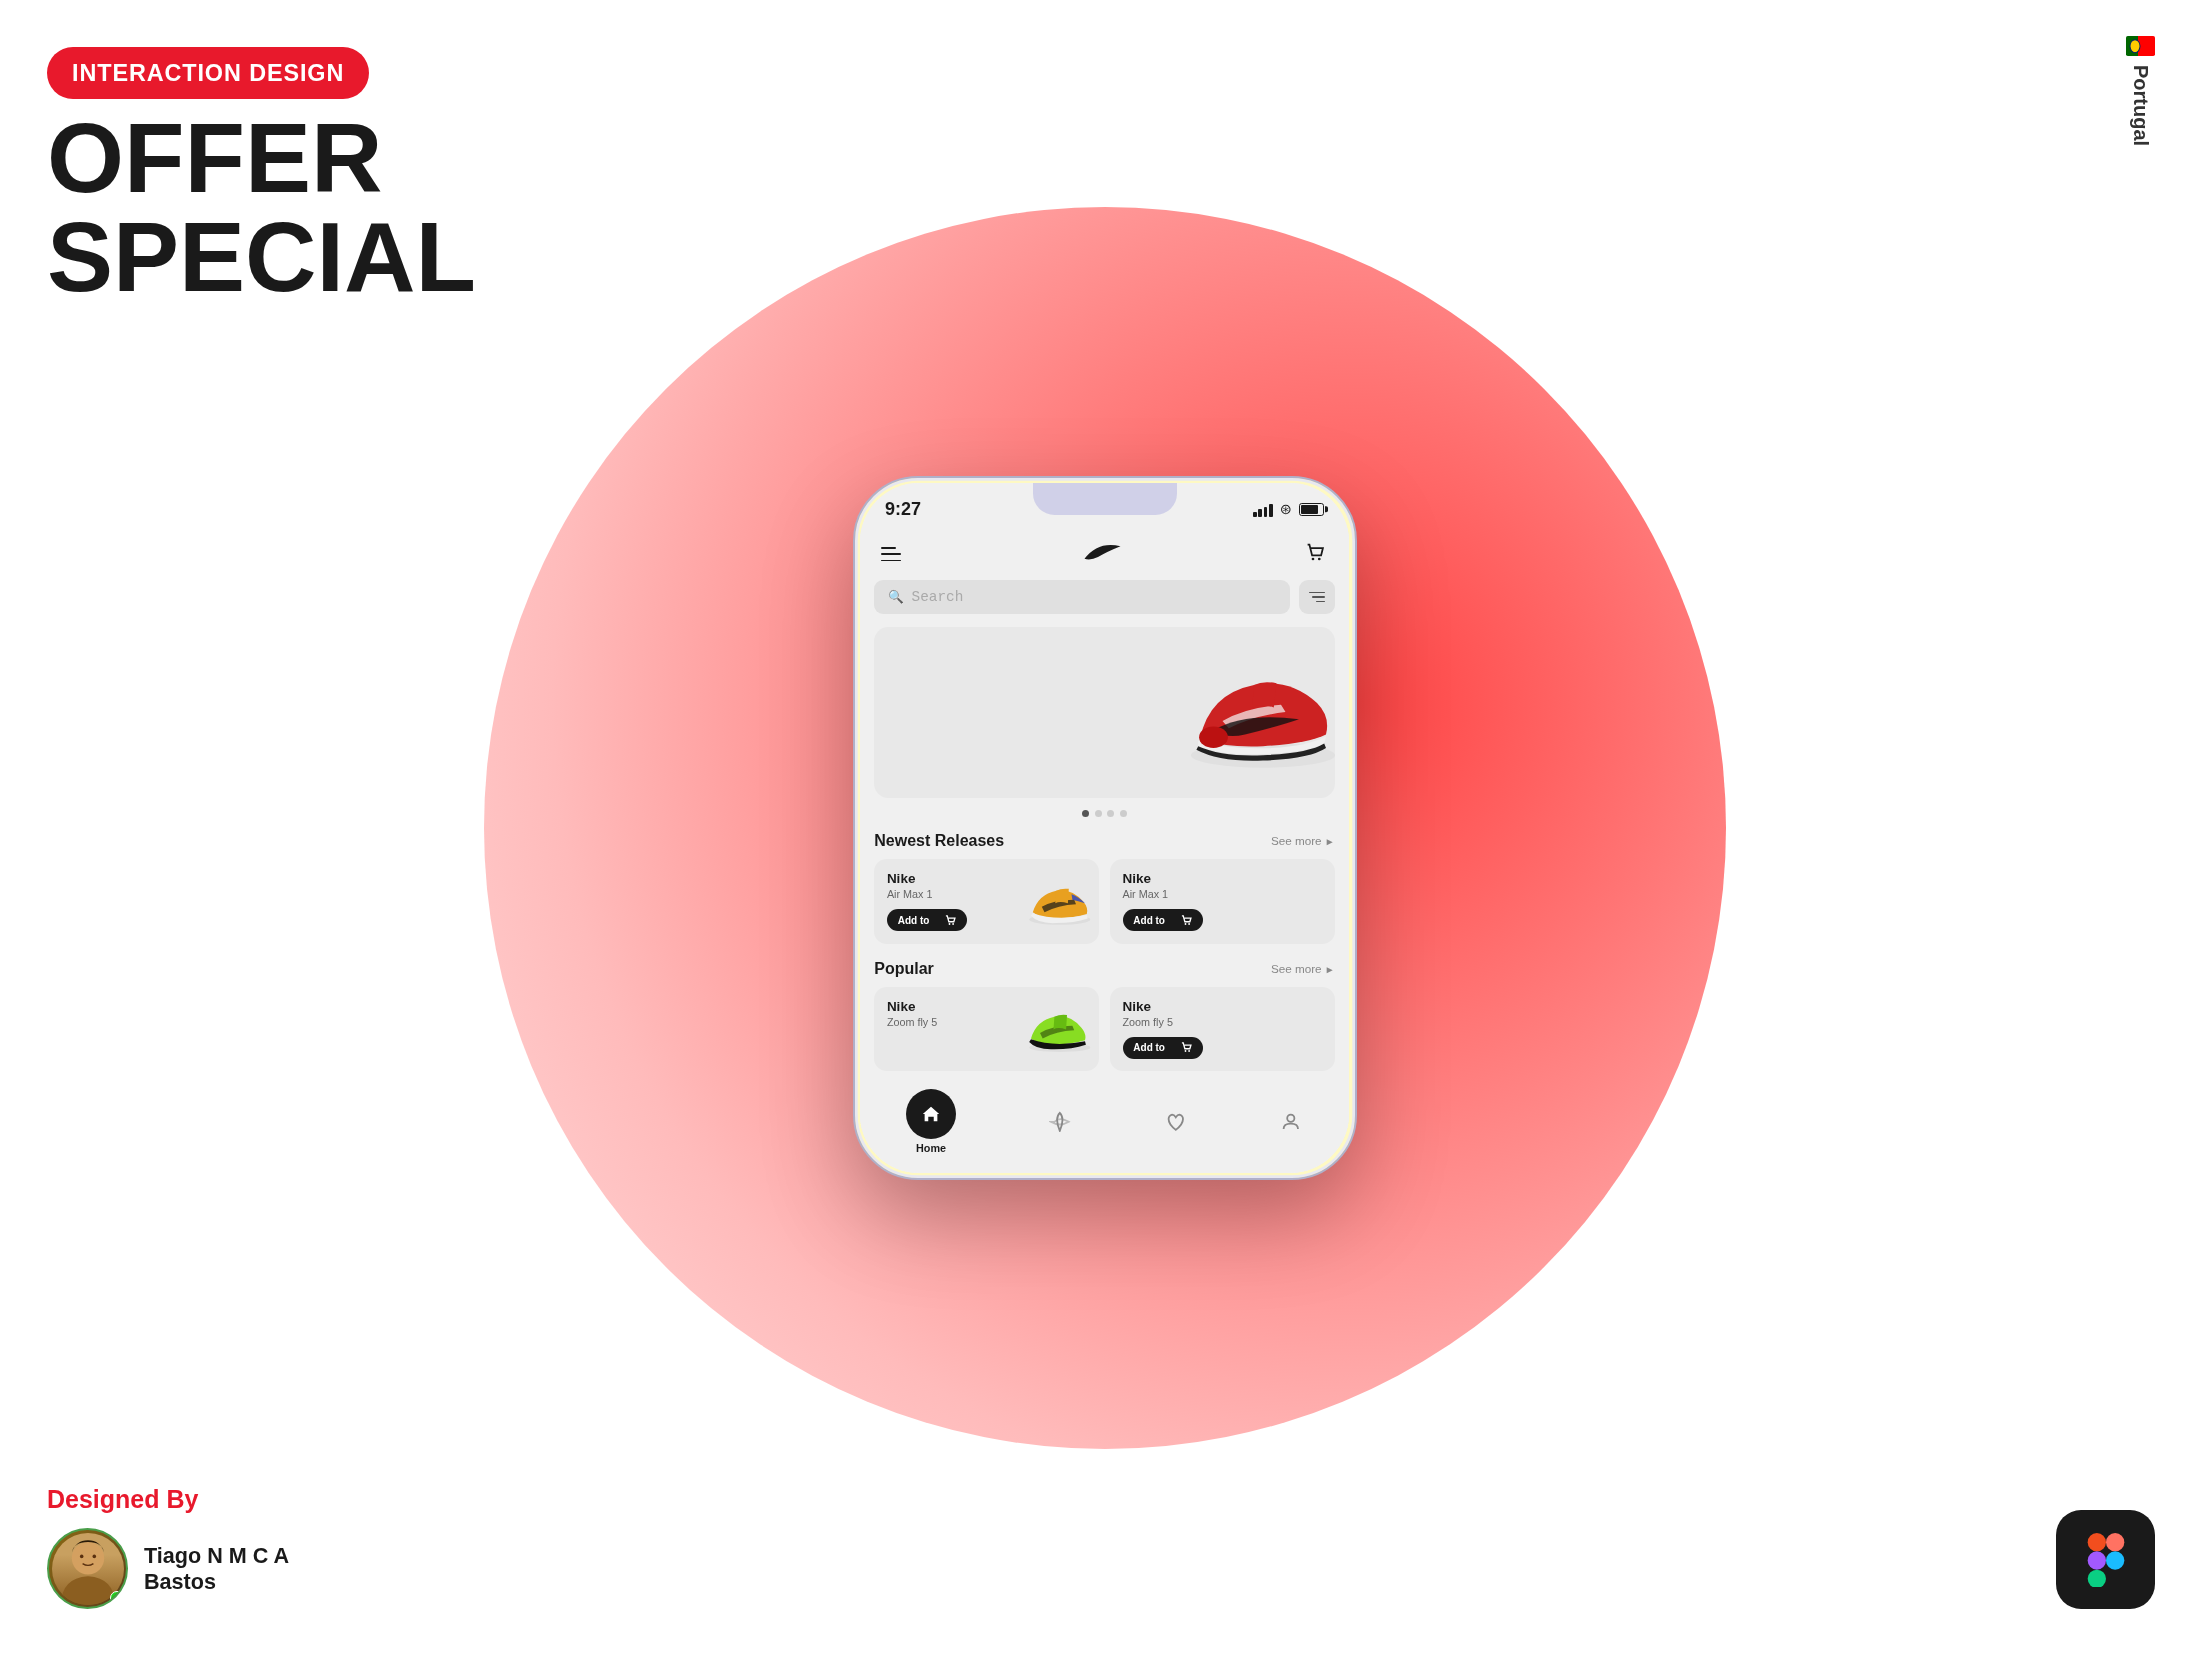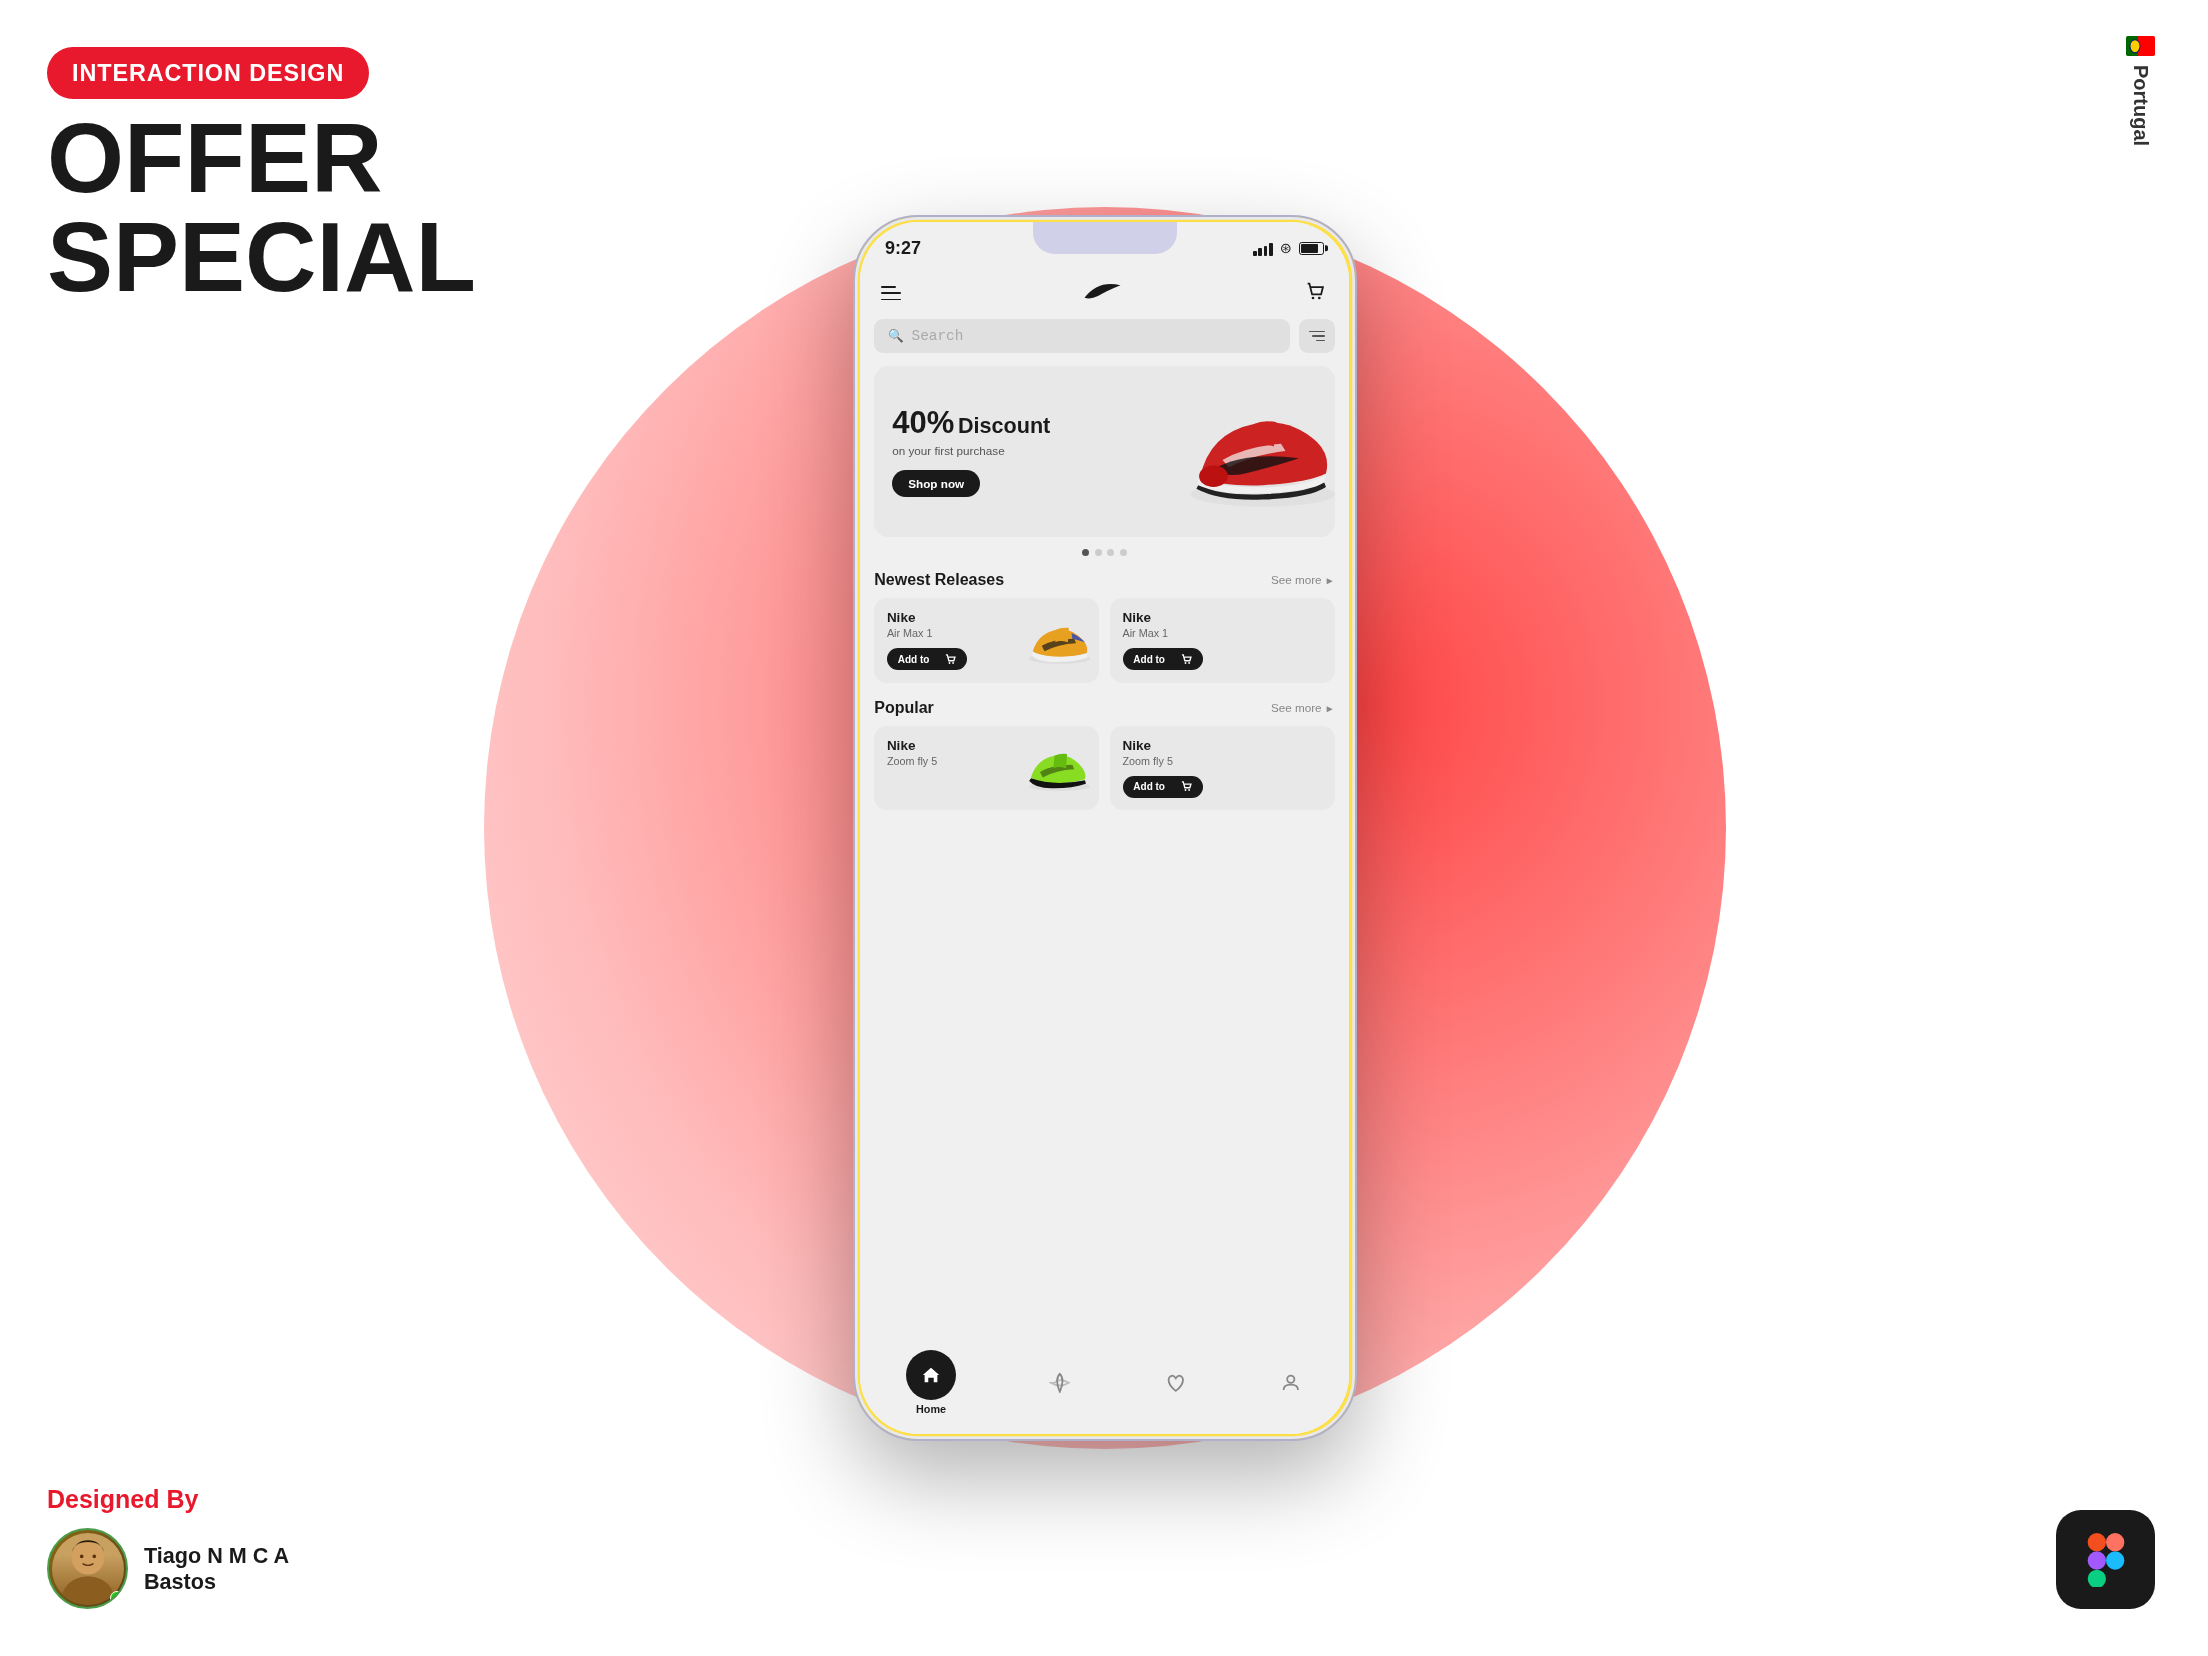--- a/index.html
+++ b/index.html
@@ -90,22 +90,22 @@
     .phone-wrapper {
       position: absolute;
       top: 50%;
       left: 50%;
       transform: translate(-50%, -50%);
       z-index: 10;
     }
 
     .phone {
       width: 504px;
-      height: 1226px;
-      background: #fde047;
+      height: 704px;
+      background: #fef9c3;
       border-radius: 65px;
       border: 2.7px solid #b0b0c8;
       box-shadow:
         inset 0 0 0 2.7px #e8e8f0,
         0 36px 90px rgba(0,0,0,0.3);
       position: relative;
       overflow: hidden;
     }
 
     
@@ -625,28 +625,20 @@
           <div class="filter-btn">
             <div class="filter-lines">
               <div class="filter-line" style="width:16px;"></div>
               <div class="filter-line" style="width:12.6px;"></div>
               <div class="filter-line" style="width:9px;"></div>
             </div>
           </div>
         </div>
 
         <div class="banner">
-          <div class="banner-text">
-            <div style="display:flex; align-items:baseline; gap:3.6px; margin-bottom:3.6px;">
-              <span class="discount-percent">40%</span>
-              <span class="discount-text">Discount</span>
-            </div>
-            <div class="discount-sub">on your first purchase</div>
-            <button class="shop-now-btn">Shop now</button>
-          </div>
 
           <div class="banner-shoe">
             <svg viewBox="0 0 200 150" width="180" height="135">
 
               <ellipse cx="110" cy="128" rx="80" ry="14" fill="#e0e0e0"></ellipse>
 
               <path d="M40 110 Q50 60 100 50 Q140 42 170 70 Q185 85 180 105 Q160 115 110 118 Q70 120 40 110Z" fill="#cc2222"></path>
 
               <path d="M38 112 Q70 122 120 120 Q160 118 180 107 L178 115 Q160 125 110 127 Q65 129 38 118Z" fill="#f0f0f0"></path>
 

